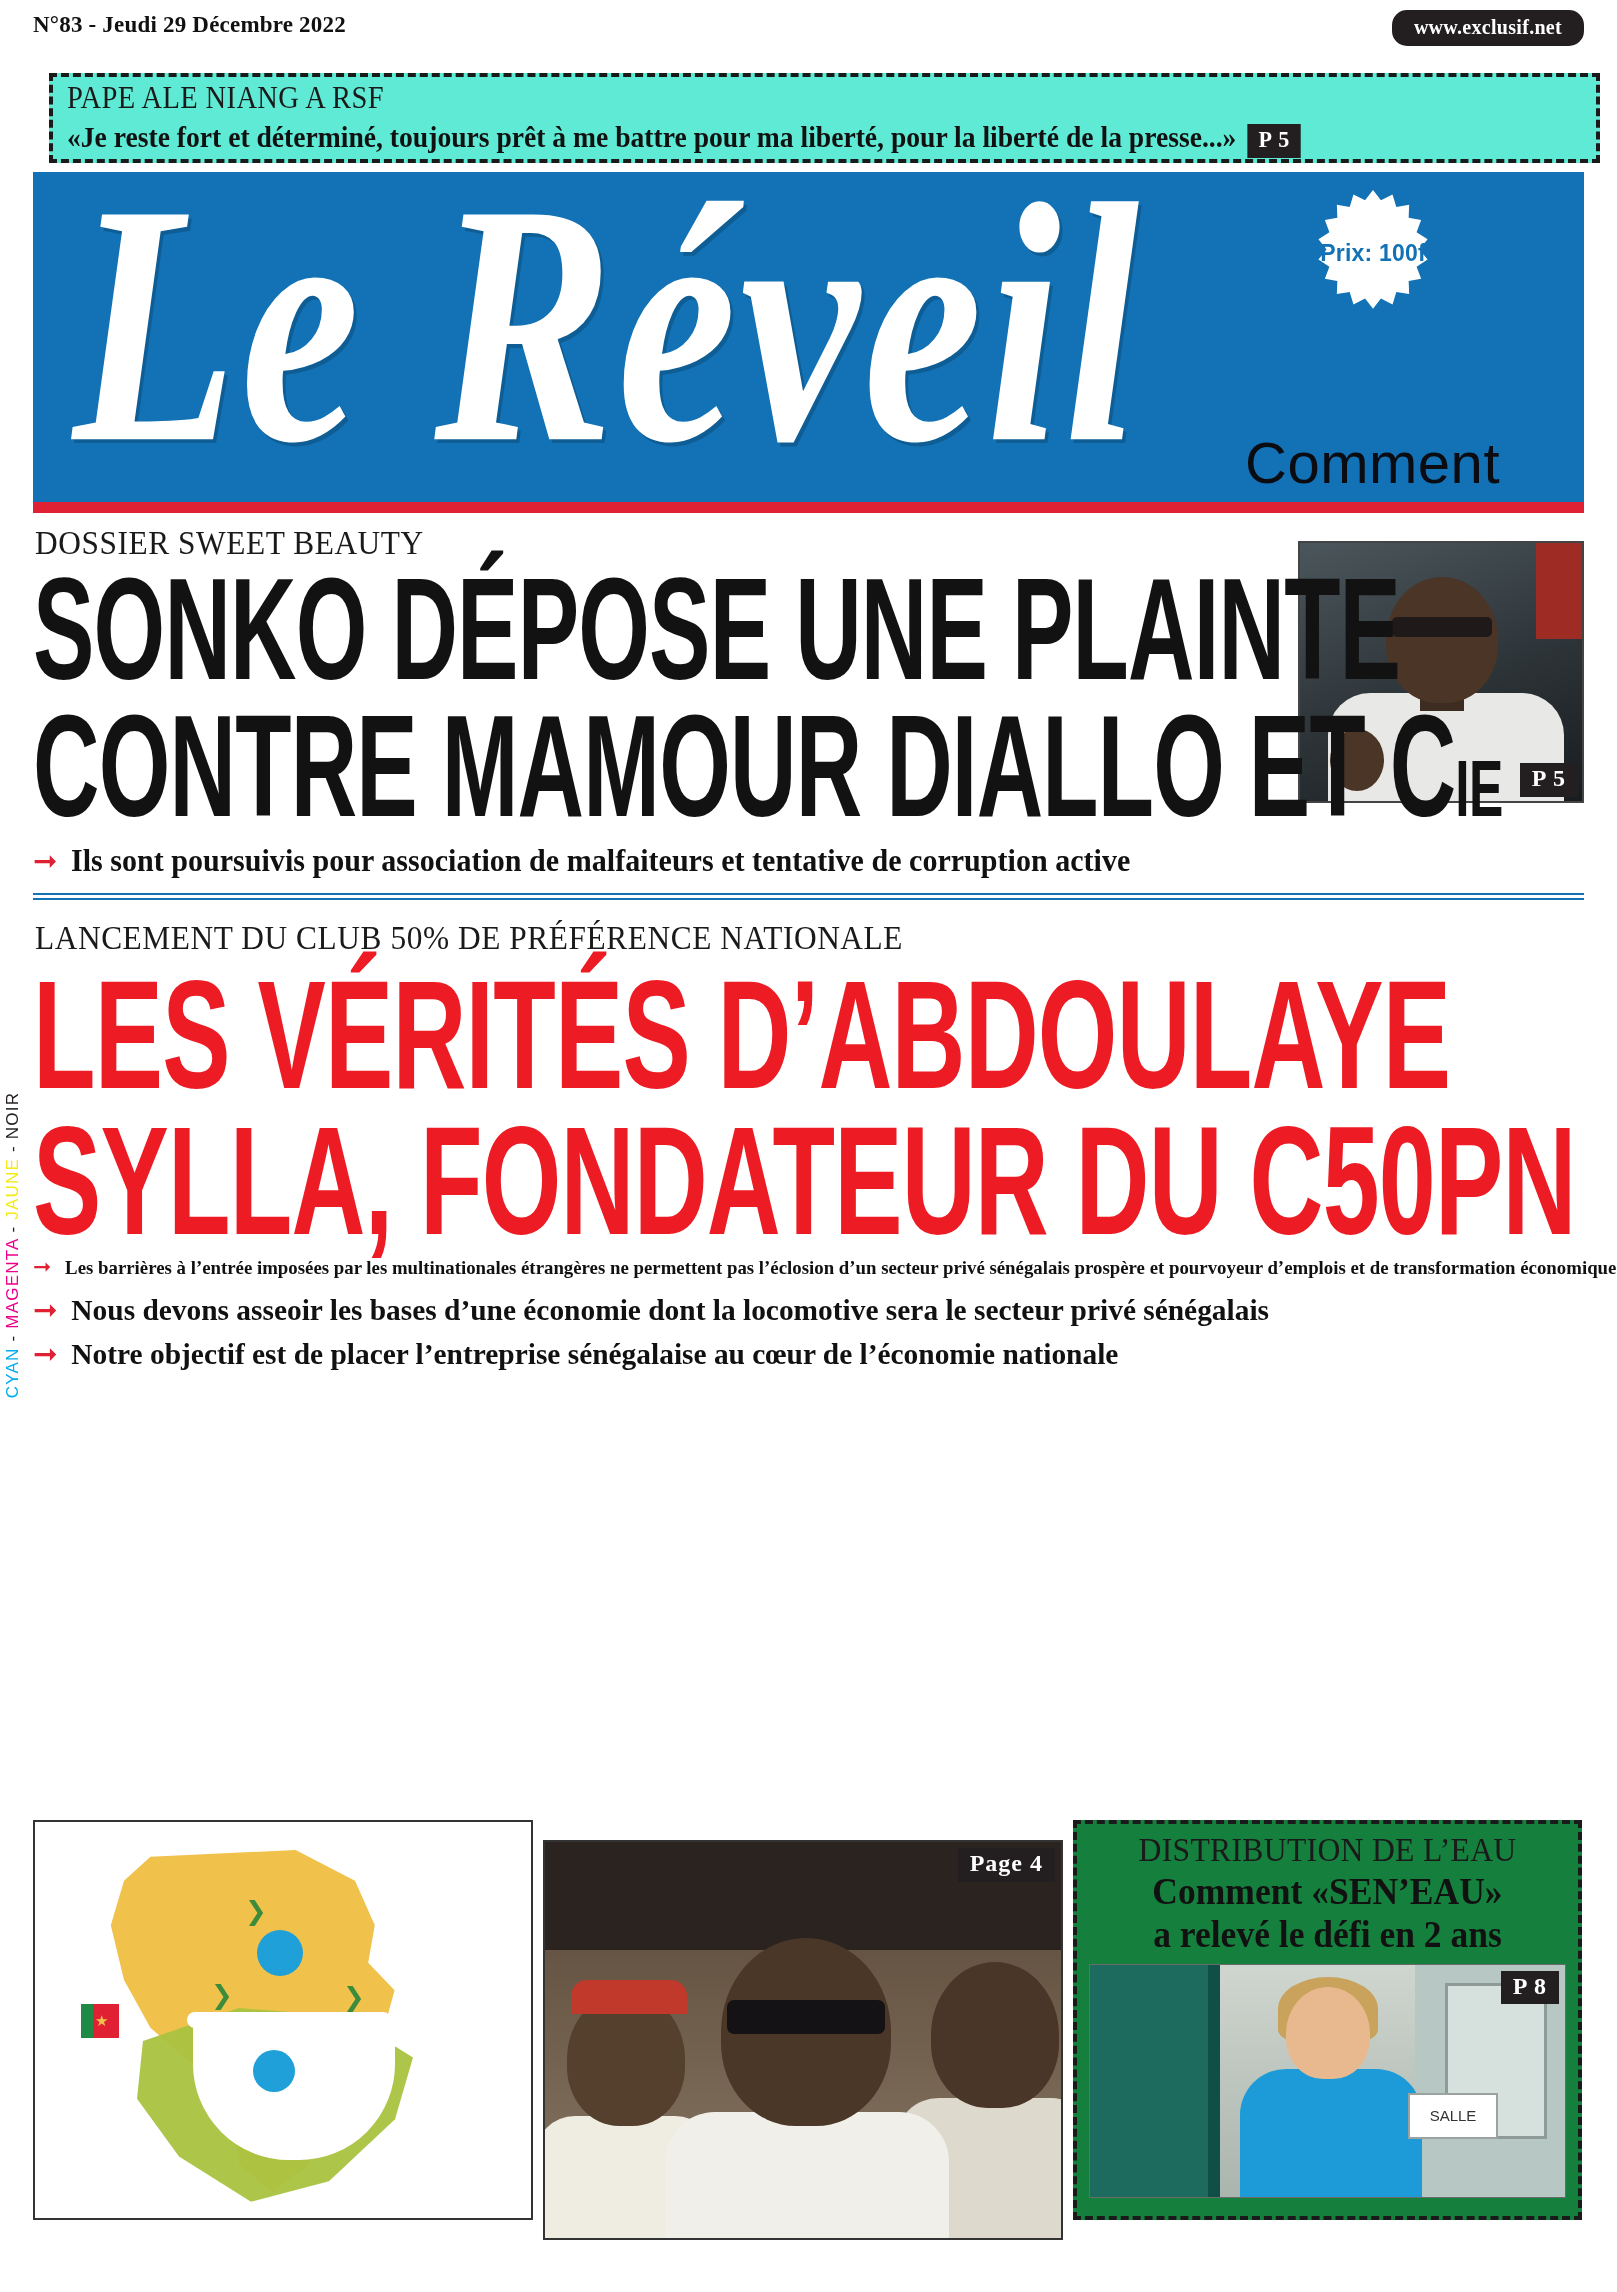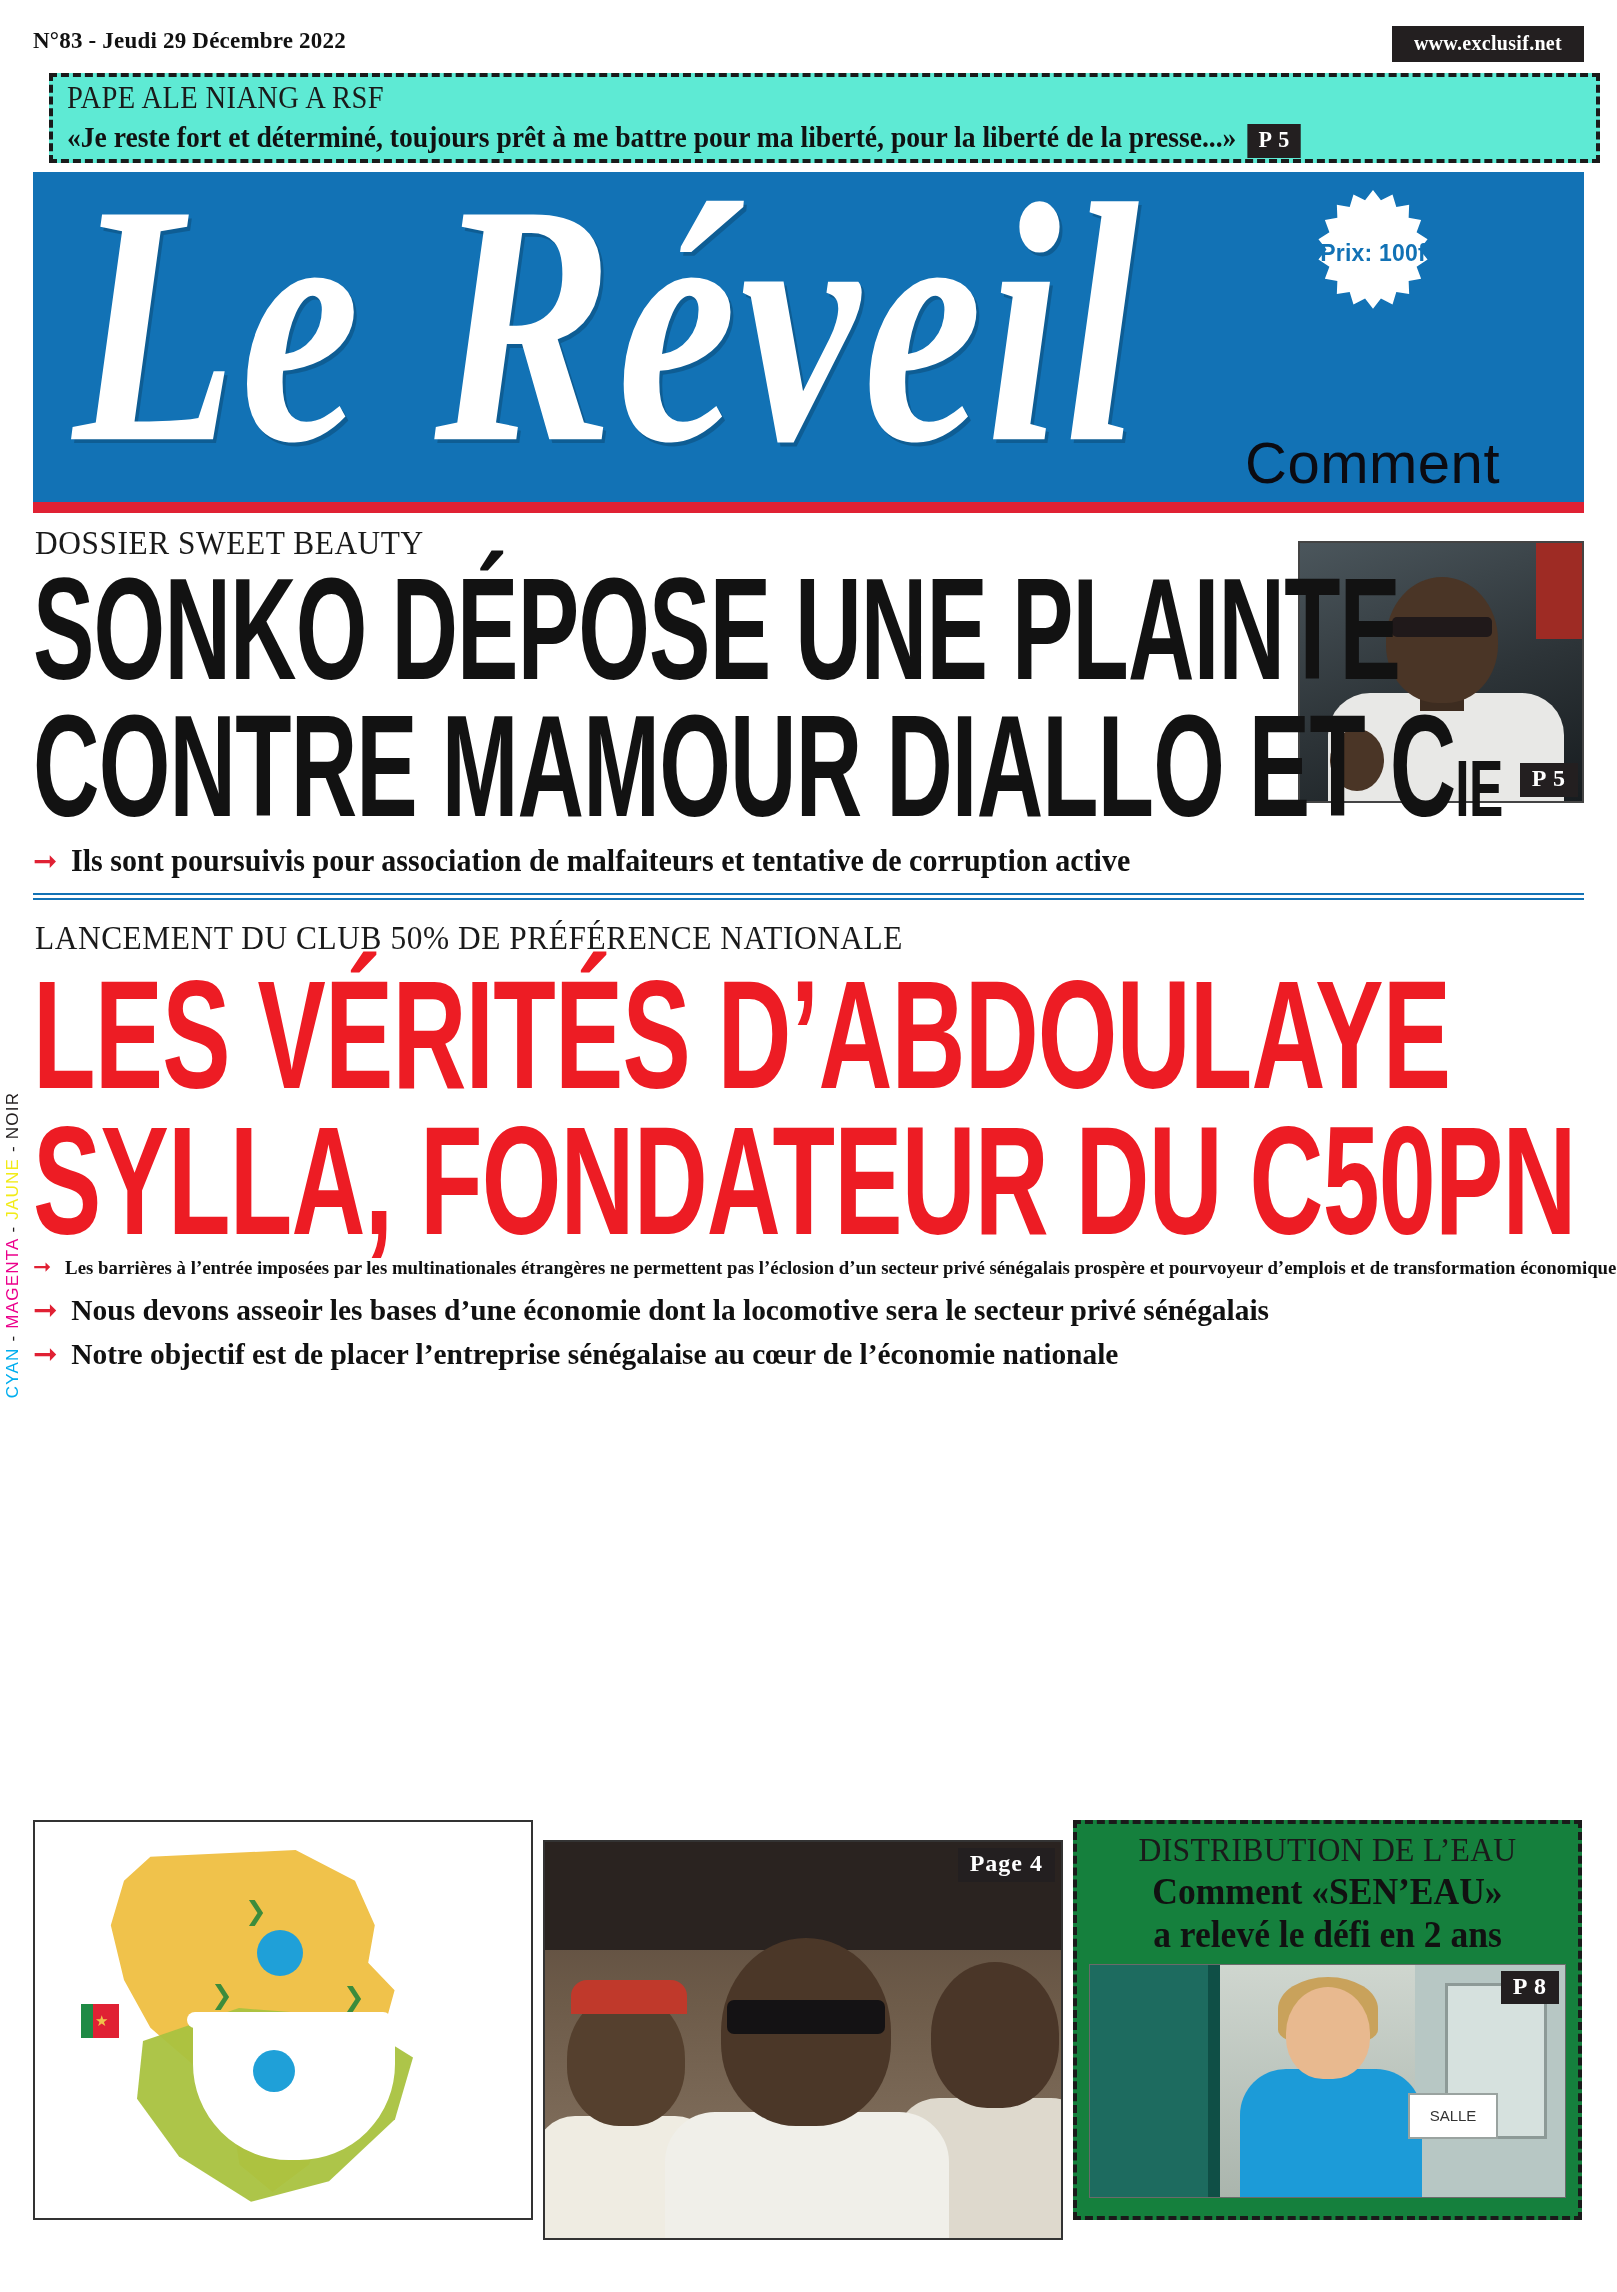--- a/index.html
+++ b/index.html
@@ -48,21 +48,21 @@
     left: 33px;
     top: 0;
     width: 1551px;
     height: 2292px;
   }
 
   
   .topbar {
     position: absolute;
     left: 0px;
-    top: 28px;
+    top: 12px;
     width: 1551px;
     height: 34px;
     text-align: center;
   }
   .issue-line {
     position: absolute;
     left: 0px;
     top: 0px;
     font-family: "Liberation Serif", serif;
     font-weight: bold;
@@ -76,20 +76,21 @@
     right: 0px;
     top: -2px;
     background: #231F20;
     color: #ffffff;
     font-family: "Liberation Serif", serif;
     font-weight: bold;
     font-size: 20px;
     padding: 6px 22px 7px 22px;
     letter-spacing: 0.3px;
     white-space: nowrap;
+    border-radius: 15px;
   }
 
   
   .teaser {
     position: absolute;
     left: 16px;
     top: 73px;
     width: 1551px;
     height: 90px;
     border: 4px dashed #1a1a1a;

